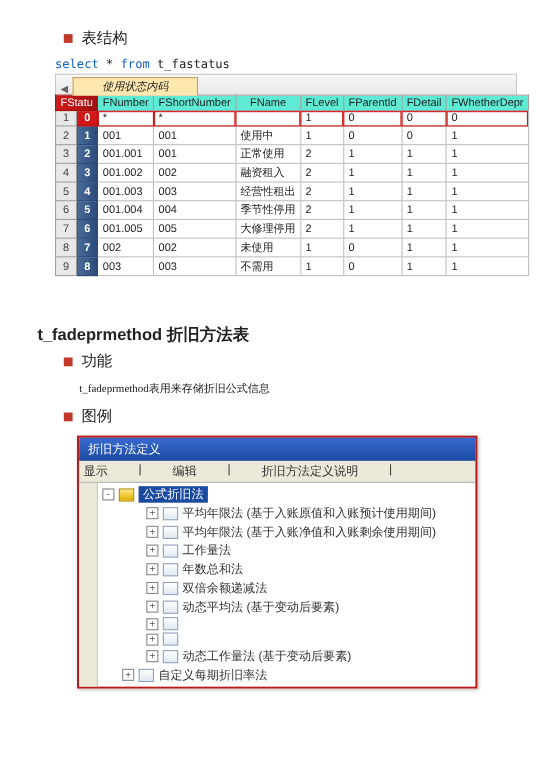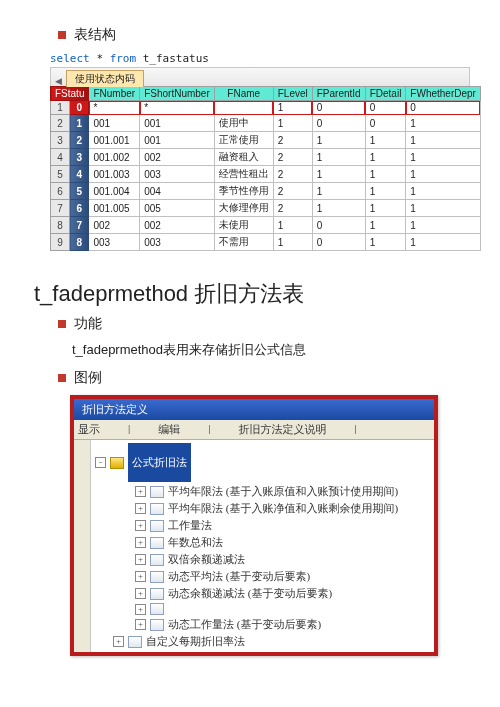--- a/index.html
+++ b/index.html
@@ -19,22 +19,22 @@
   .bullet-label { font-size: 14px; font-weight: 400; }
   .sql-block { margin: 6px 0 2px 20px; font-family: Consolas, monospace; font-size: 11px; }
   .sql-block .kw { color: #1060c0; }
   .tab-strip {
     display: flex; align-items: flex-end; margin-left: 20px; height: 18px;
     border-bottom: 1px solid #b0b0b0; background: linear-gradient(#f8f8f8,#e8e8e8);
     padding-left: 4px; border:1px solid #c8c8c8; border-bottom:none;
   }
   .tab-strip .arrow { font-size: 9px; color: #666; margin-right: 4px; }
   .tab-strip .tab {
-    font-size: 10px; padding: 1px 8px; border: 1px solid #c8a060;
-    background: #ffe8b0; border-bottom: none; position: relative; top: 1px;
+    font-size: 10px; padding: 1px 26px; border: 1px solid #c8a060;
+    background: #ffe8b0; border-bottom: none; position: relative; top: 1px; font-style: italic;
   }
   table.data {
     border-collapse: collapse; margin-left: 20px; font-size: 10px;
     font-family: Tahoma, Arial, sans-serif; color: #222;
     border: 1px solid #888;
   }
   table.data th {
     background: #5eead4; border: 1px solid #a0a0a0; padding: 1px 4px;
     font-weight: normal; white-space: nowrap;
   }
@@ -49,28 +49,28 @@
   table.data td.gutter {
     width: 14px; text-align:center; color:#fff; font-weight:bold;
     background: linear-gradient(90deg,#4a6a9a,#2a4a7a);
     border:1px solid #2a4a7a;
   }
   table.data tr.hl td:not(.rownum):not(.gutter) { outline: 1.5px solid #d01818; outline-offset:-1px; }
   table.data tr.hl td.gutter { background:#d01818; border-color:#a01010; }
   table.data th.corner { background: linear-gradient(90deg,#d01818,#a01010); color:#fff; border-color:#a01010;}
 
   h2.section {
-    font-size: 22px; font-weight: normal; margin: 28px 0 4px 4px;
-  }
-  .indent-text { margin: 4px 0 10px 42px; font-size: 13px; }
+    font-size: 15px; font-weight: bold; margin: 44px 0 4px 4px;
+  }
+  .indent-text { margin: 4px 0 10px 42px; font-size: 10px; font-family: Liberation Serif, serif; }
 
   
   .win {
-    margin: 4px 0 0 40px; width: 360px; border: 4px solid #b91c1c;
-    font-family: Liberation Serif, serif; font-size: 11px;
+    margin: 4px 0 0 40px; width: 360px; border: 2px solid #b91c1c;
+    font-family: Liberation Sans, sans-serif; font-size: 11px;
     box-shadow: 1px 1px 3px rgba(0,0,0,.25);
   }
   .win .titlebar {
     background: linear-gradient(#3a6ad0,#1a4aa0); color:#fff; padding: 3px 8px;
     font-size: 11px;
   }
   .win .menubar {
     background: #ece9d8; border-bottom: 1px solid #b0b0b0; padding: 2px 4px;
     display: flex; gap: 28px; color:#333;
   }
@@ -81,21 +81,21 @@
   .tree .tw {
     width: 9px; height: 9px; border:1px solid #888; margin-right:4px;
     display:inline-flex; align-items:center; justify-content:center;
     font-size:9px; line-height:9px; background:#fff; color:#555; flex:0 0 auto;
   }
   .tree .ic {
     width:12px; height:10px; margin-right:4px; flex:0 0 auto;
     background: linear-gradient(#ffe680,#e0b000); border:1px solid #b09000;
   }
   .tree .ic.doc { background: linear-gradient(#fff,#e0e8f0); border:1px solid #90a0c0; }
-  .tree .sel { background:#1a4aa0; color:#fff; padding:12px 4px; }
+  .tree .sel { background:#1a4aa0; color:#fff; padding:0 4px; }
   .tree .sub { margin-left: 18px; }
   .tree .sub2 { margin-left: 40px; }
 </style>
 </head>
 <body>
 
 <div class="bullet-row lvl0">
   <div class="bullet-sq"></div>
   <div class="bullet-label">表结构</div>
 </div>
@@ -285,21 +285,20 @@
           <span>双倍余额递减法</span>
         </div>
         <div class="node sub2">
           <span class="tw">+</span>
           <span class="ic doc"></span>
           <span>动态平均法 (基于变动后要素)</span>
         </div>
         <div class="node sub2">
           <span class="tw">+</span>
           <span class="ic doc"></span>
-          <span>动态余额递减法 (基于变动后要素)</span>
         </div>
         <div class="node sub2">
           <span class="tw">+</span>
           <span class="ic doc"></span>
         </div>
         <div class="node sub2">
           <span class="tw">+</span>
           <span class="ic doc"></span>
           <span>动态工作量法 (基于变动后要素)</span>
         </div>

